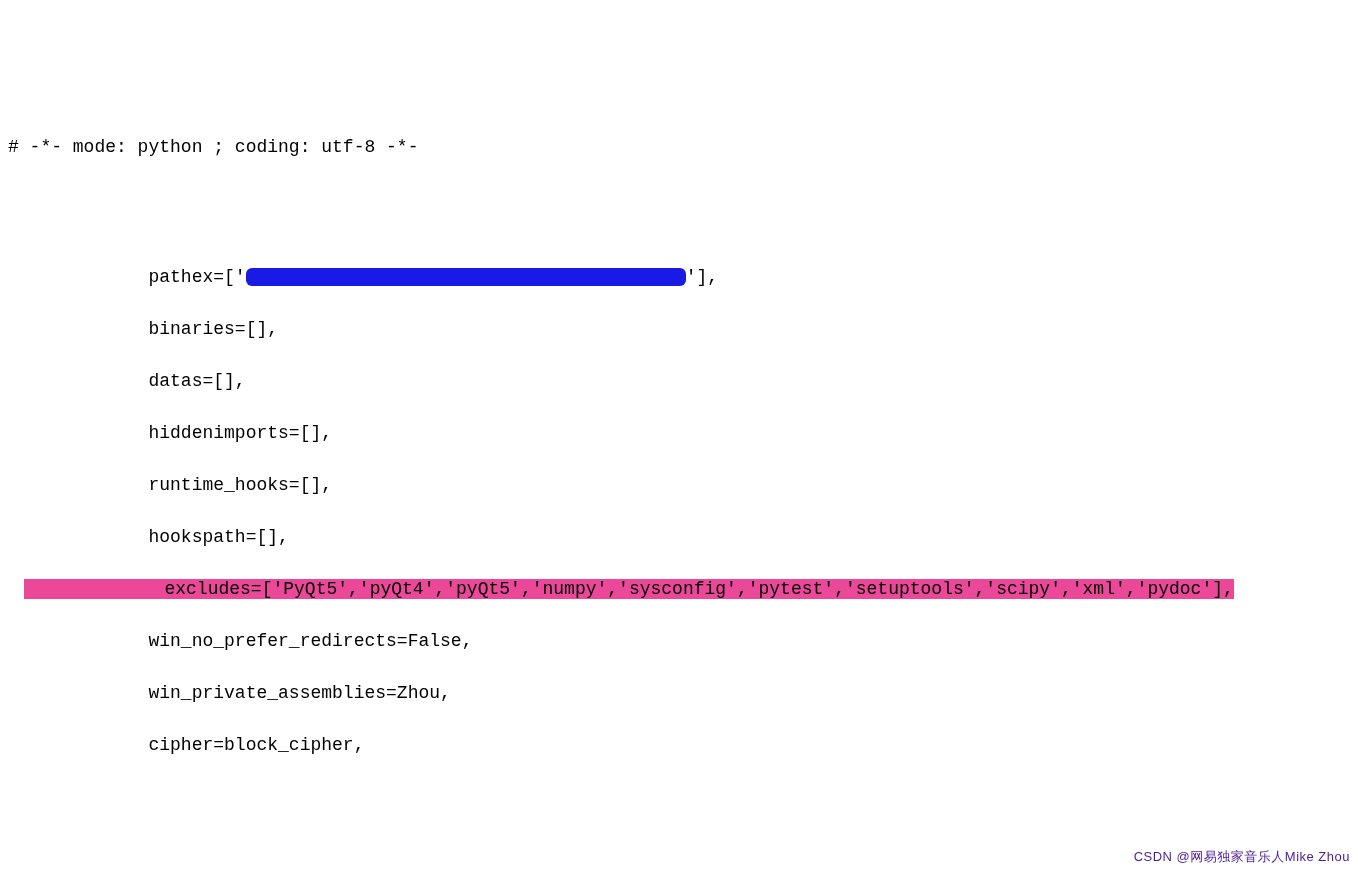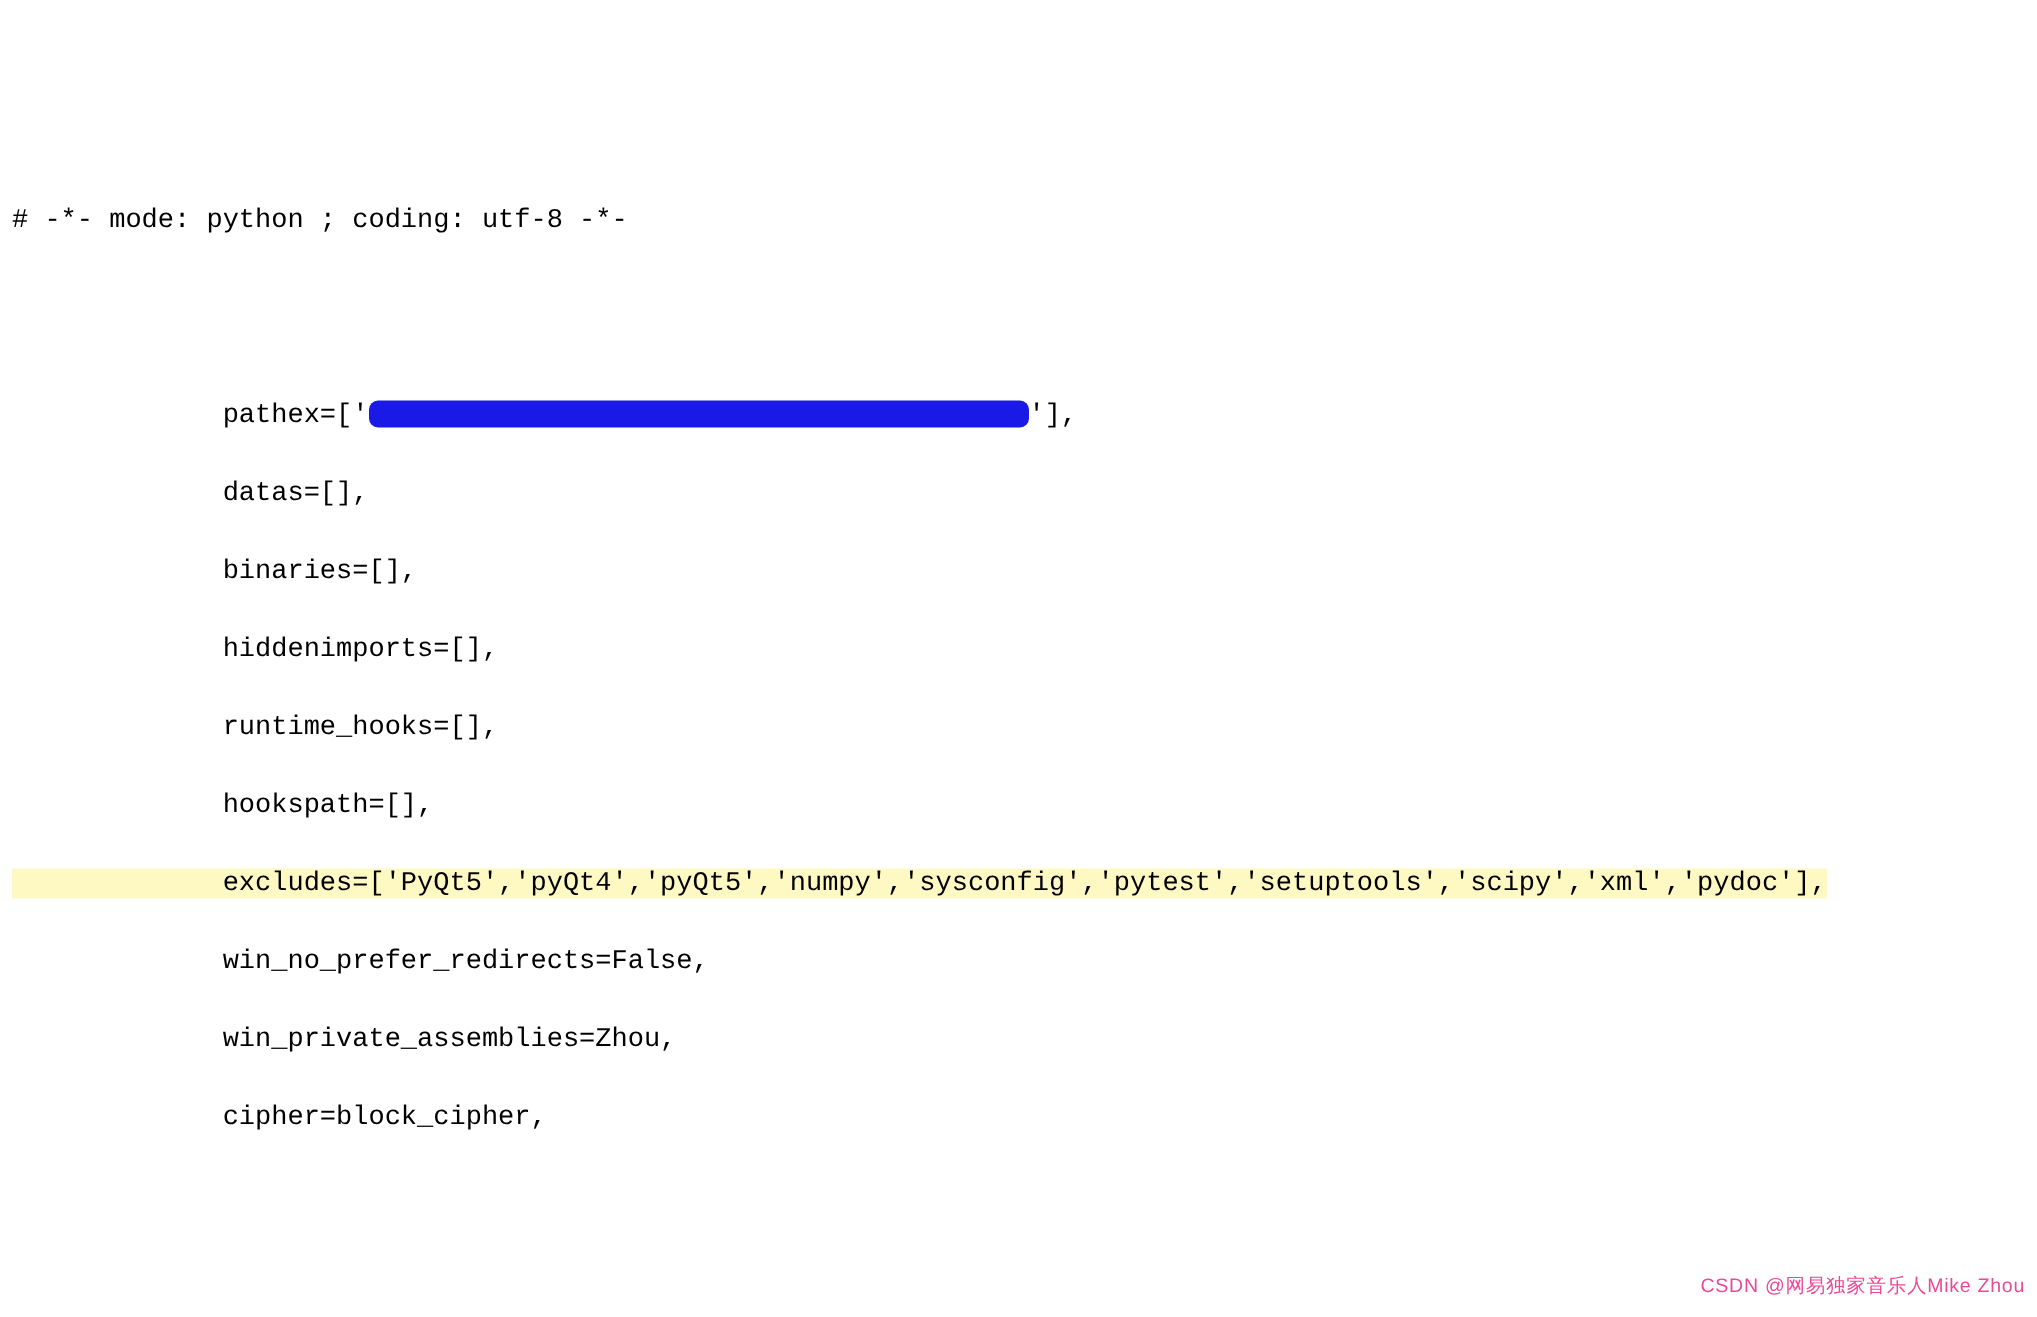--- a/index.html
+++ b/index.html
@@ -21,46 +21,47 @@
   .redact {
     display: inline-block;
     background: #1a1ae6;
     border-radius: 6px;
     vertical-align: middle;
     height: 18px;
   }
   .redact.r1 { width: 150px; }
   .redact.r2 { width: 440px; }
   .highlight {
-    background: #fef9c3;
+    background: #ec4899;
     display: inline;
+    margin-left: 16px;
   }
   .watermark {
     position: absolute;
     right: 8px;
     bottom: 8px;
-    color: #ec4899;
+    color: #4c1d95;
     font-family: Arial, sans-serif;
     font-size: 13px;
     letter-spacing: 0.5px;
   }
 </style>
 </head>
 <body>
 
 
 
 <div class="code-area">
 <span class="line"># -*- mode: python ; coding: utf-8 -*-</span>
 <span class="line"></span>
 <span class="line"></span>
 <span class="line"></span>
 <span class="line"><span>             pathex=['</span><span class="redact r2"></span><span>'],</span></span>
+<span class="line">             binaries=[],</span>
 <span class="line">             datas=[],</span>
-<span class="line">             binaries=[],</span>
 <span class="line">             hiddenimports=[],</span>
 <span class="line">             runtime_hooks=[],</span>
 <span class="line">             hookspath=[],</span>
 <span class="line"><span class="highlight">             excludes=['PyQt5','pyQt4','pyQt5','numpy','sysconfig','pytest','setuptools','scipy','xml','pydoc'],</span></span>
 <span class="line">             win_no_prefer_redirects=False,</span>
 <span class="line">             win_private_assemblies=Zhou,</span>
 <span class="line">             cipher=block_cipher,</span>
 
 
 

